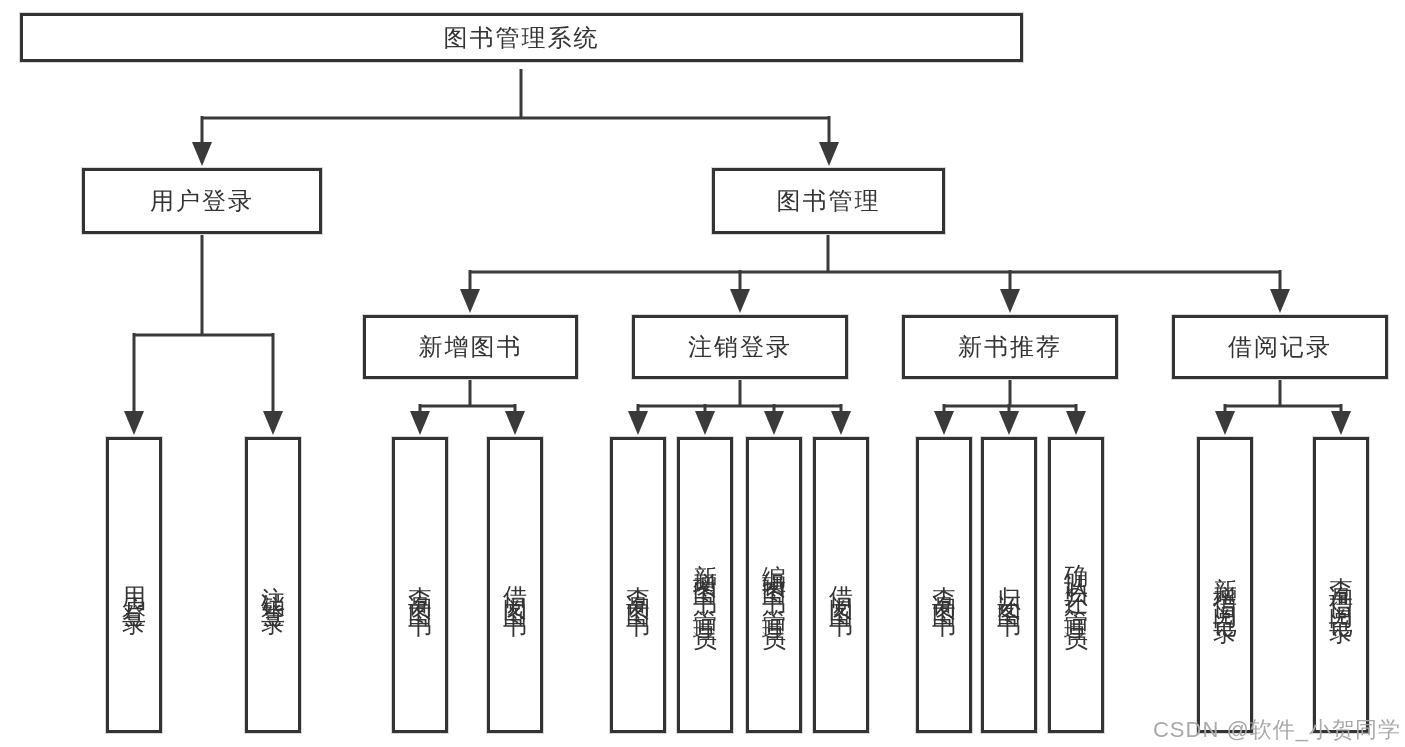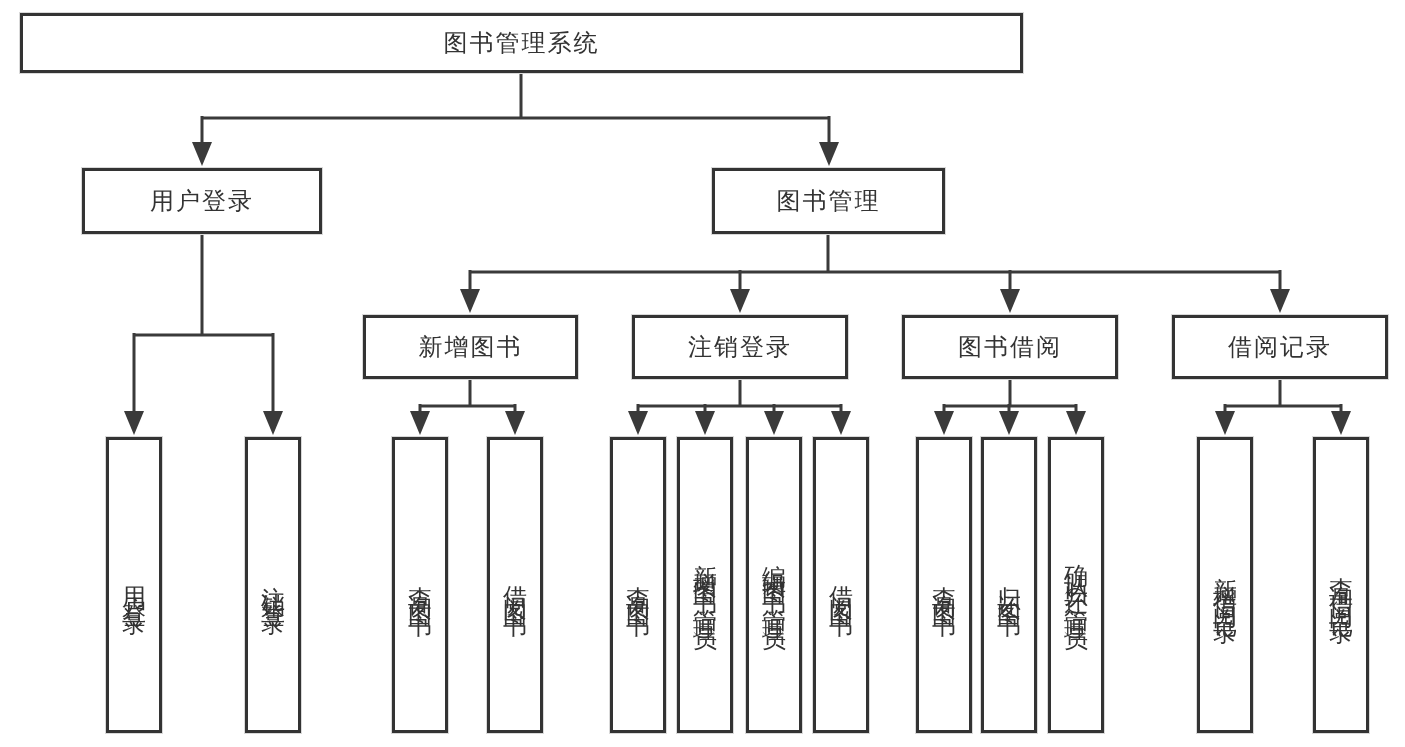--- a/index.html
+++ b/index.html
@@ -114,42 +114,43 @@
       <polygon points="1066,411 1086,411 1076,435"></polygon>
     </g>
 
     <g>
       <path d="M1280 379 V406 M1225 406 H1341 M1225 404 V413 M1341 404 V413"></path>
       <polygon points="1215,411 1235,411 1225,435"></polygon>
       <polygon points="1331,411 1351,411 1341,435"></polygon>
     </g>
   </svg>
 
-  <div class="box h" style="left:20px; top:13px; width:1003px; height:60px;">图书管理系统</div>
+  <div class="box h" style="left:20px; top:13px; width:1003px; height:49px;">图书管理系统</div>
 
   <div class="box h" style="left:82px; top:168px; width:240px; height:66px;">用户登录</div>
   <div class="box h" style="left:712px; top:168px; width:233px; height:66px;">图书管理</div>
 
   <div class="box h" style="left:363px; top:315px; width:215px; height:64px;">新增图书</div>
   <div class="box h" style="left:632px; top:315px; width:216px; height:64px;">注销登录</div>
-  <div class="box h" style="left:902px; top:315px; width:216px; height:64px;">图书借阅</div>
+  <div class="box h" style="left:902px; top:315px; width:216px; height:64px;">新书推荐</div>
   <div class="box h" style="left:1172px; top:315px; width:216px; height:64px;">借阅记录</div>
 
   <div class="box v" style="left:106px; top:437px; width:56px; height:296px;">用户登录</div>
   <div class="box v" style="left:245px; top:437px; width:56px; height:296px;">注销登录</div>
 
   <div class="box v" style="left:392px; top:437px; width:56px; height:296px;">查询图书</div>
   <div class="box v" style="left:487px; top:437px; width:56px; height:296px;">借阅图书</div>
 
   <div class="box v" style="left:610px; top:437px; width:56px; height:296px;">查询图书</div>
   <div class="box v" style="left:677px; top:437px; width:56px; height:296px;">新增图书（管理员）</div>
   <div class="box v" style="left:746px; top:437px; width:56px; height:296px;">编辑图书（管理员）</div>
   <div class="box v" style="left:813px; top:437px; width:56px; height:296px;">借阅图书</div>
 
   <div class="box v" style="left:916px; top:437px; width:56px; height:296px;">查询图书</div>
   <div class="box v" style="left:981px; top:437px; width:56px; height:296px;">归还图书</div>
   <div class="box v" style="left:1048px; top:437px; width:56px; height:296px;">确认归还（管理员）</div>
 
   <div class="box v" style="left:1197px; top:437px; width:56px; height:296px;">新增借阅记录</div>
   <div class="box v" style="left:1313px; top:437px; width:56px; height:296px;">查询借阅记录</div>
 
+  <div class="watermark">CSDN @软件_小贺同学</div>
 
 </div>
 
 </body></html>

